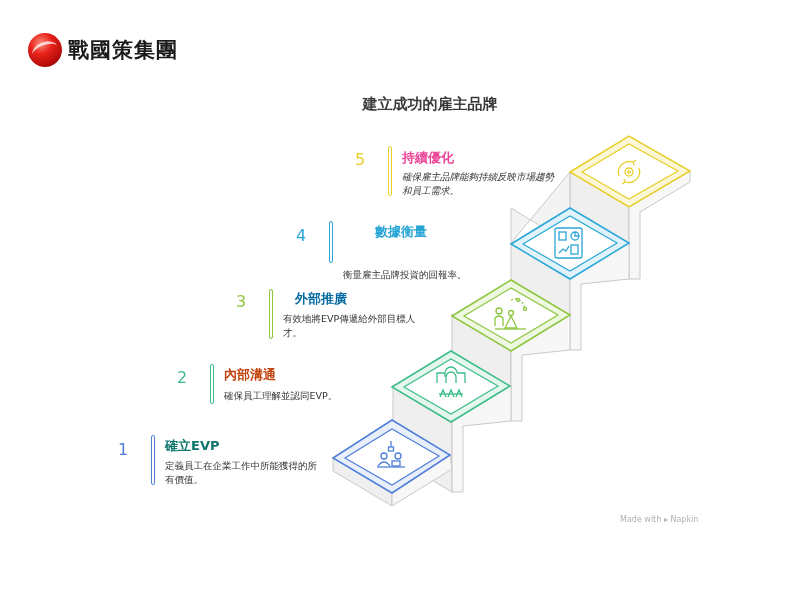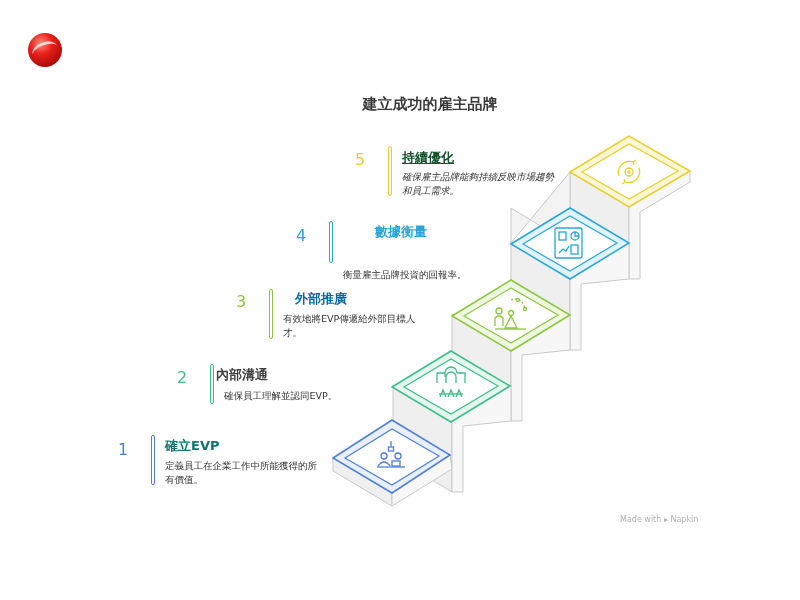--- a/index.html
+++ b/index.html
@@ -21,20 +21,21 @@
   .item .bar { position:absolute; width:3px; border-radius:2px; border:1px solid; background:#fff; box-sizing:border-box; width:4px; }
   .item .head { position:absolute; font-size:13px; font-weight:bold; white-space:nowrap; }
   .item .desc { position:absolute; font-size:9.5px; color:#333; line-height:14px; }
   .footer { position:absolute; left:620px; top:515px; font-size:8px; color:#b0b0b0; }
 </style>
 </head>
 <body>
 
 <div class="logo">
   <div class="logo-ball"></div>
+  <span class="logo-text">戰國策集團</span>
 </div>
 
 <div class="title">建立成功的雇主品牌</div>
 
 <svg class="stairs" width="800" height="600" viewBox="0 0 800 600">
 
   <g fill="#f1f1f1" stroke="#c8c8c8" stroke-width="1">
 
     <polygon points="570,172 629,207 629,220 570,185" fill="#ececec"></polygon>
 
@@ -125,42 +126,42 @@
     <circle cx="629" cy="172" r="4"></circle>
     <circle cx="629" cy="172" r="1.2"></circle>
     <path d="M619,176 a11,11 0 0 1 14,-14 M639,168 a11,11 0 0 1 -14,14"></path>
     <path d="M633,162 l3,-2 M633,162 l1,3 M625,182 l-3,2 M625,182 l-1,-3"></path>
   </g>
 </svg>
 
 <div class="item" style="left:350px; top:145px;">
   <div class="num" style="left:0; top:5px; color:#e8cf2a;">5</div>
   <div class="bar" style="left:38px; top:1px; height:50px; border-color:#e8cf2a;"></div>
-  <div class="head" style="left:52px; top:4px; color:#14532d;text-decoration:underline;">持續優化</div>
+  <div class="head" style="left:52px; top:4px; color:#ec4899;">持續優化</div>
   <div class="desc" style="left:52px; top:25px; width:155px;font-style:italic;">確保雇主品牌能夠持續反映市場趨勢和員工需求。</div>
 </div>
 
 <div class="item" style="left:291px; top:221px;">
   <div class="num" style="left:0; top:5px; color:#2aa6d6;">4</div>
   <div class="bar" style="left:38px; top:0px; height:42px; border-color:#2aa6d6;"></div>
   <div class="head" style="left:52px; top:2px; color:#2aa6d6;padding-left:32px;">數據衡量</div>
   <div class="desc" style="left:52px; top:25px; width:170px;margin-top:22px;">衡量雇主品牌投資的回報率。</div>
 </div>
 
 <div class="item" style="left:231px; top:289px;">
   <div class="num" style="left:0; top:3px; color:#8cc63f;">3</div>
   <div class="bar" style="left:38px; top:0px; height:50px; border-color:#8cc63f;"></div>
   <div class="head" style="left:64px; top:1px; color:#0369a1;">外部推廣</div>
   <div class="desc" style="left:52px; top:23px; width:150px;">有效地將EVP傳遞給外部目標人才。</div>
 </div>
 
 <div class="item" style="left:172px; top:364px;">
   <div class="num" style="left:0; top:4px; color:#3dbd8a;">2</div>
   <div class="bar" style="left:38px; top:0px; height:40px; border-color:#3dbd8a;"></div>
-  <div class="head" style="left:44px; top:2px; color:#404040;">內部溝通</div>
+  <div class="head" style="left:52px; top:2px; color:#c2410c;">內部溝通</div>
   <div class="desc" style="left:52px; top:25px; width:170px;">確保員工理解並認同EVP。</div>
 </div>
 
 <div class="item" style="left:113px; top:435px;">
   <div class="num" style="left:0; top:5px; color:#4f7fd8;">1</div>
   <div class="bar" style="left:38px; top:0px; height:50px; border-color:#4f7fd8;"></div>
   <div class="head" style="left:52px; top:2px; color:#0f766e;">確立EVP</div>
   <div class="desc" style="left:52px; top:24px; width:155px;">定義員工在企業工作中所能獲得的所有價值。</div>
 </div>
 

